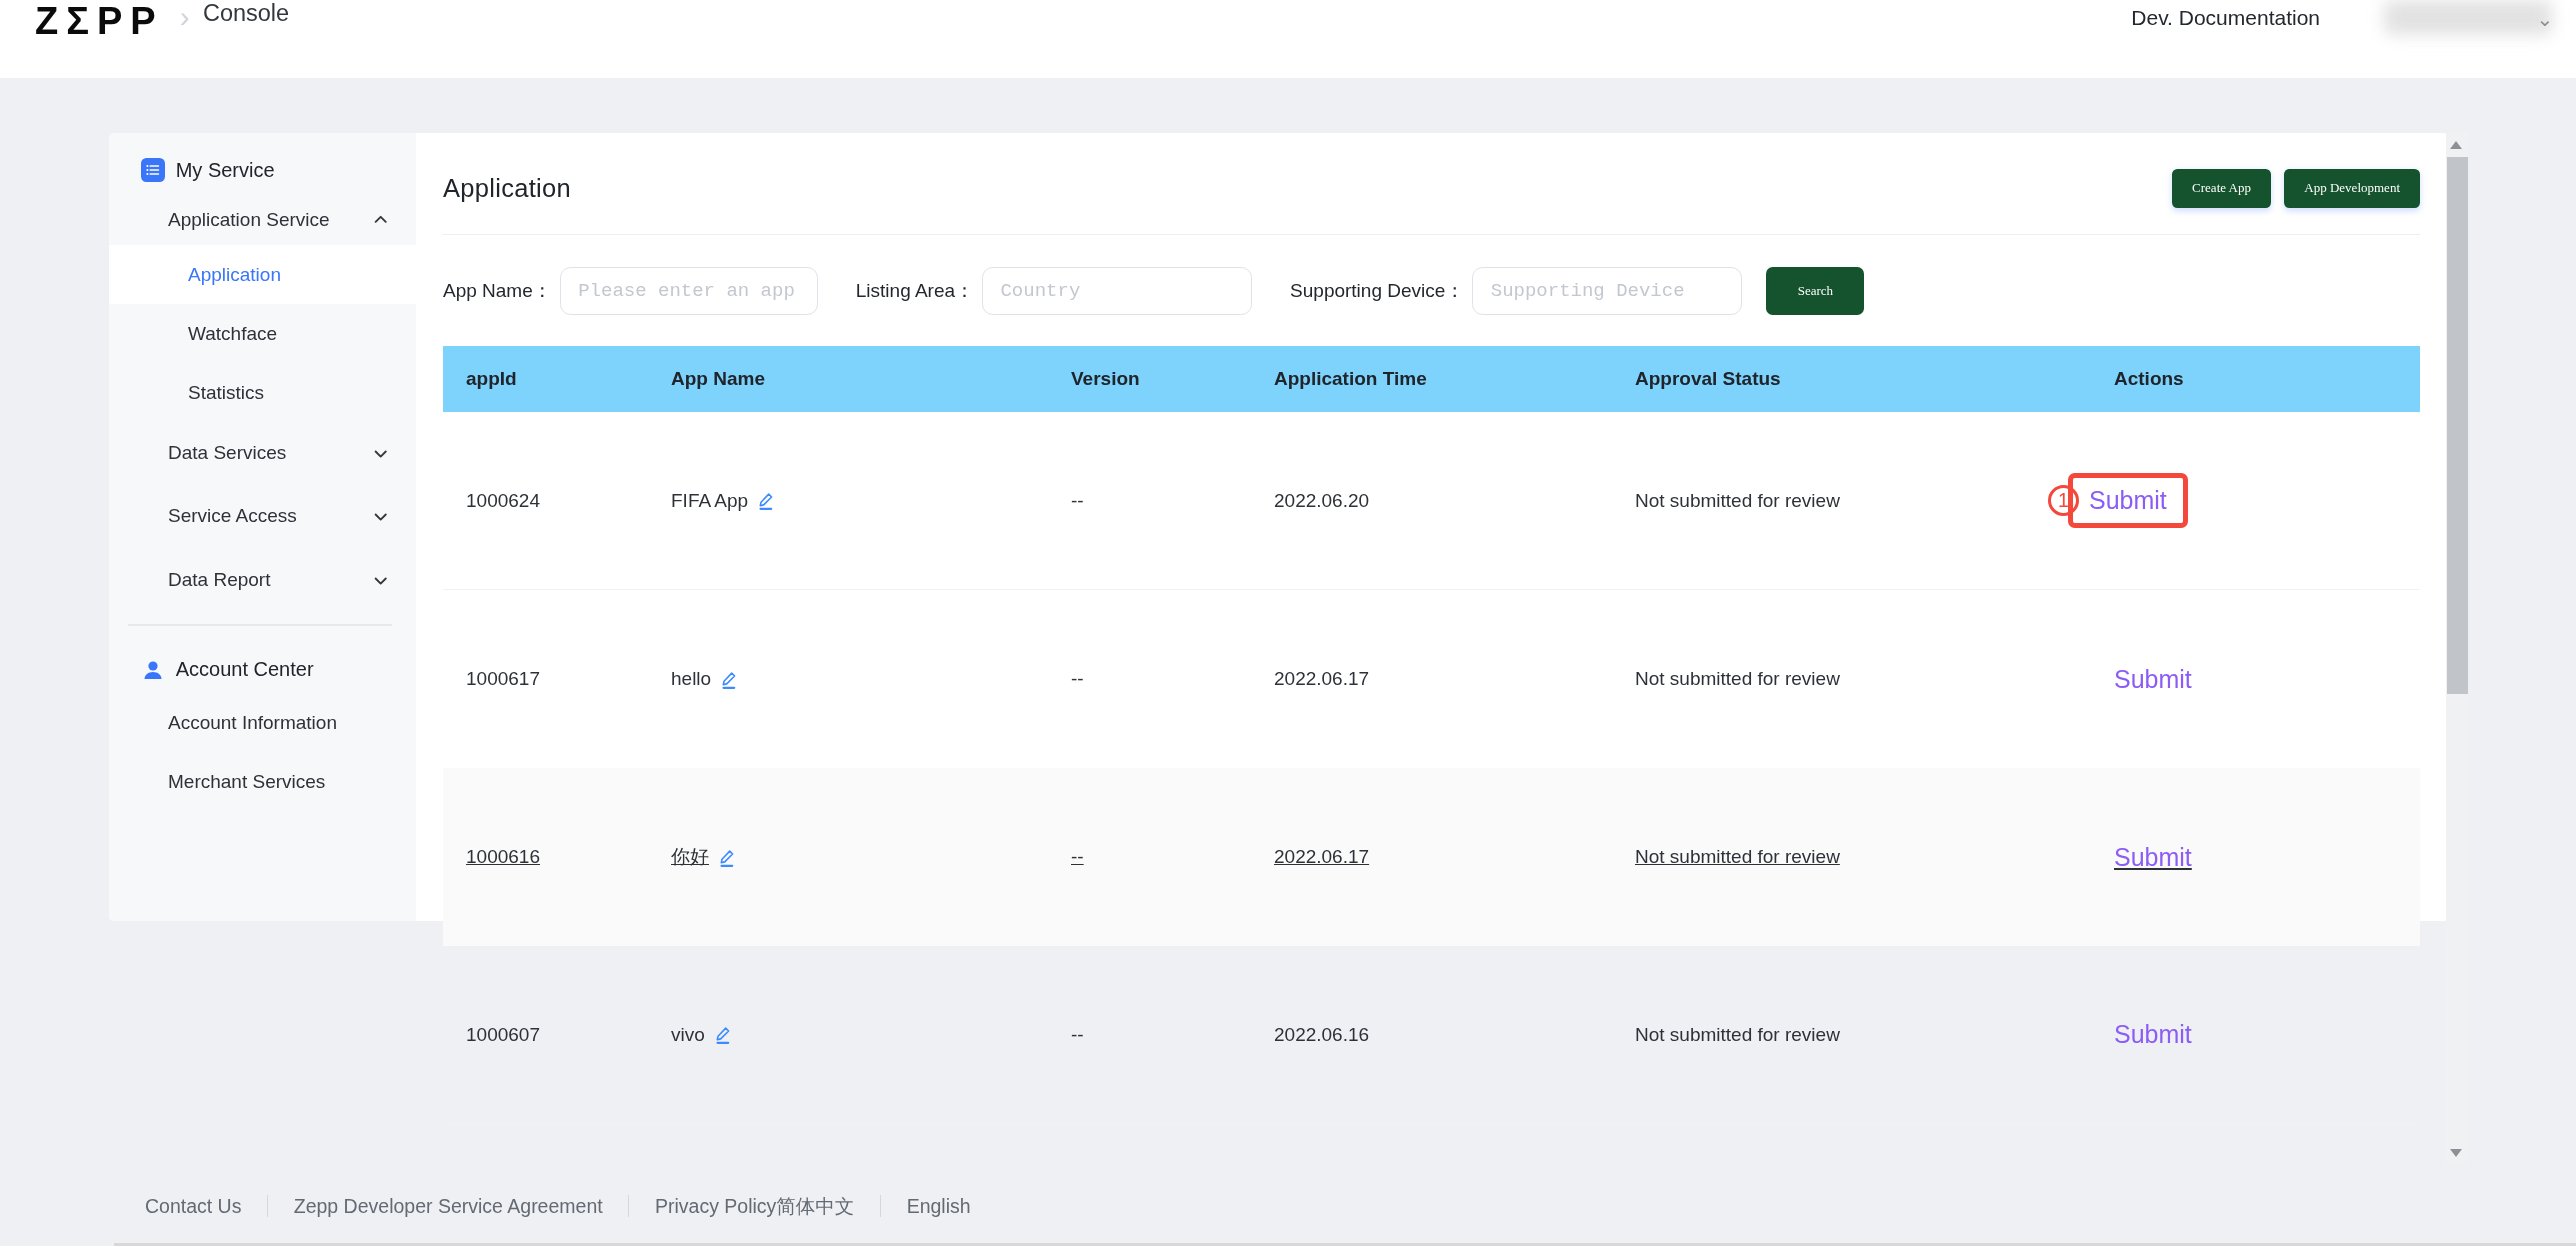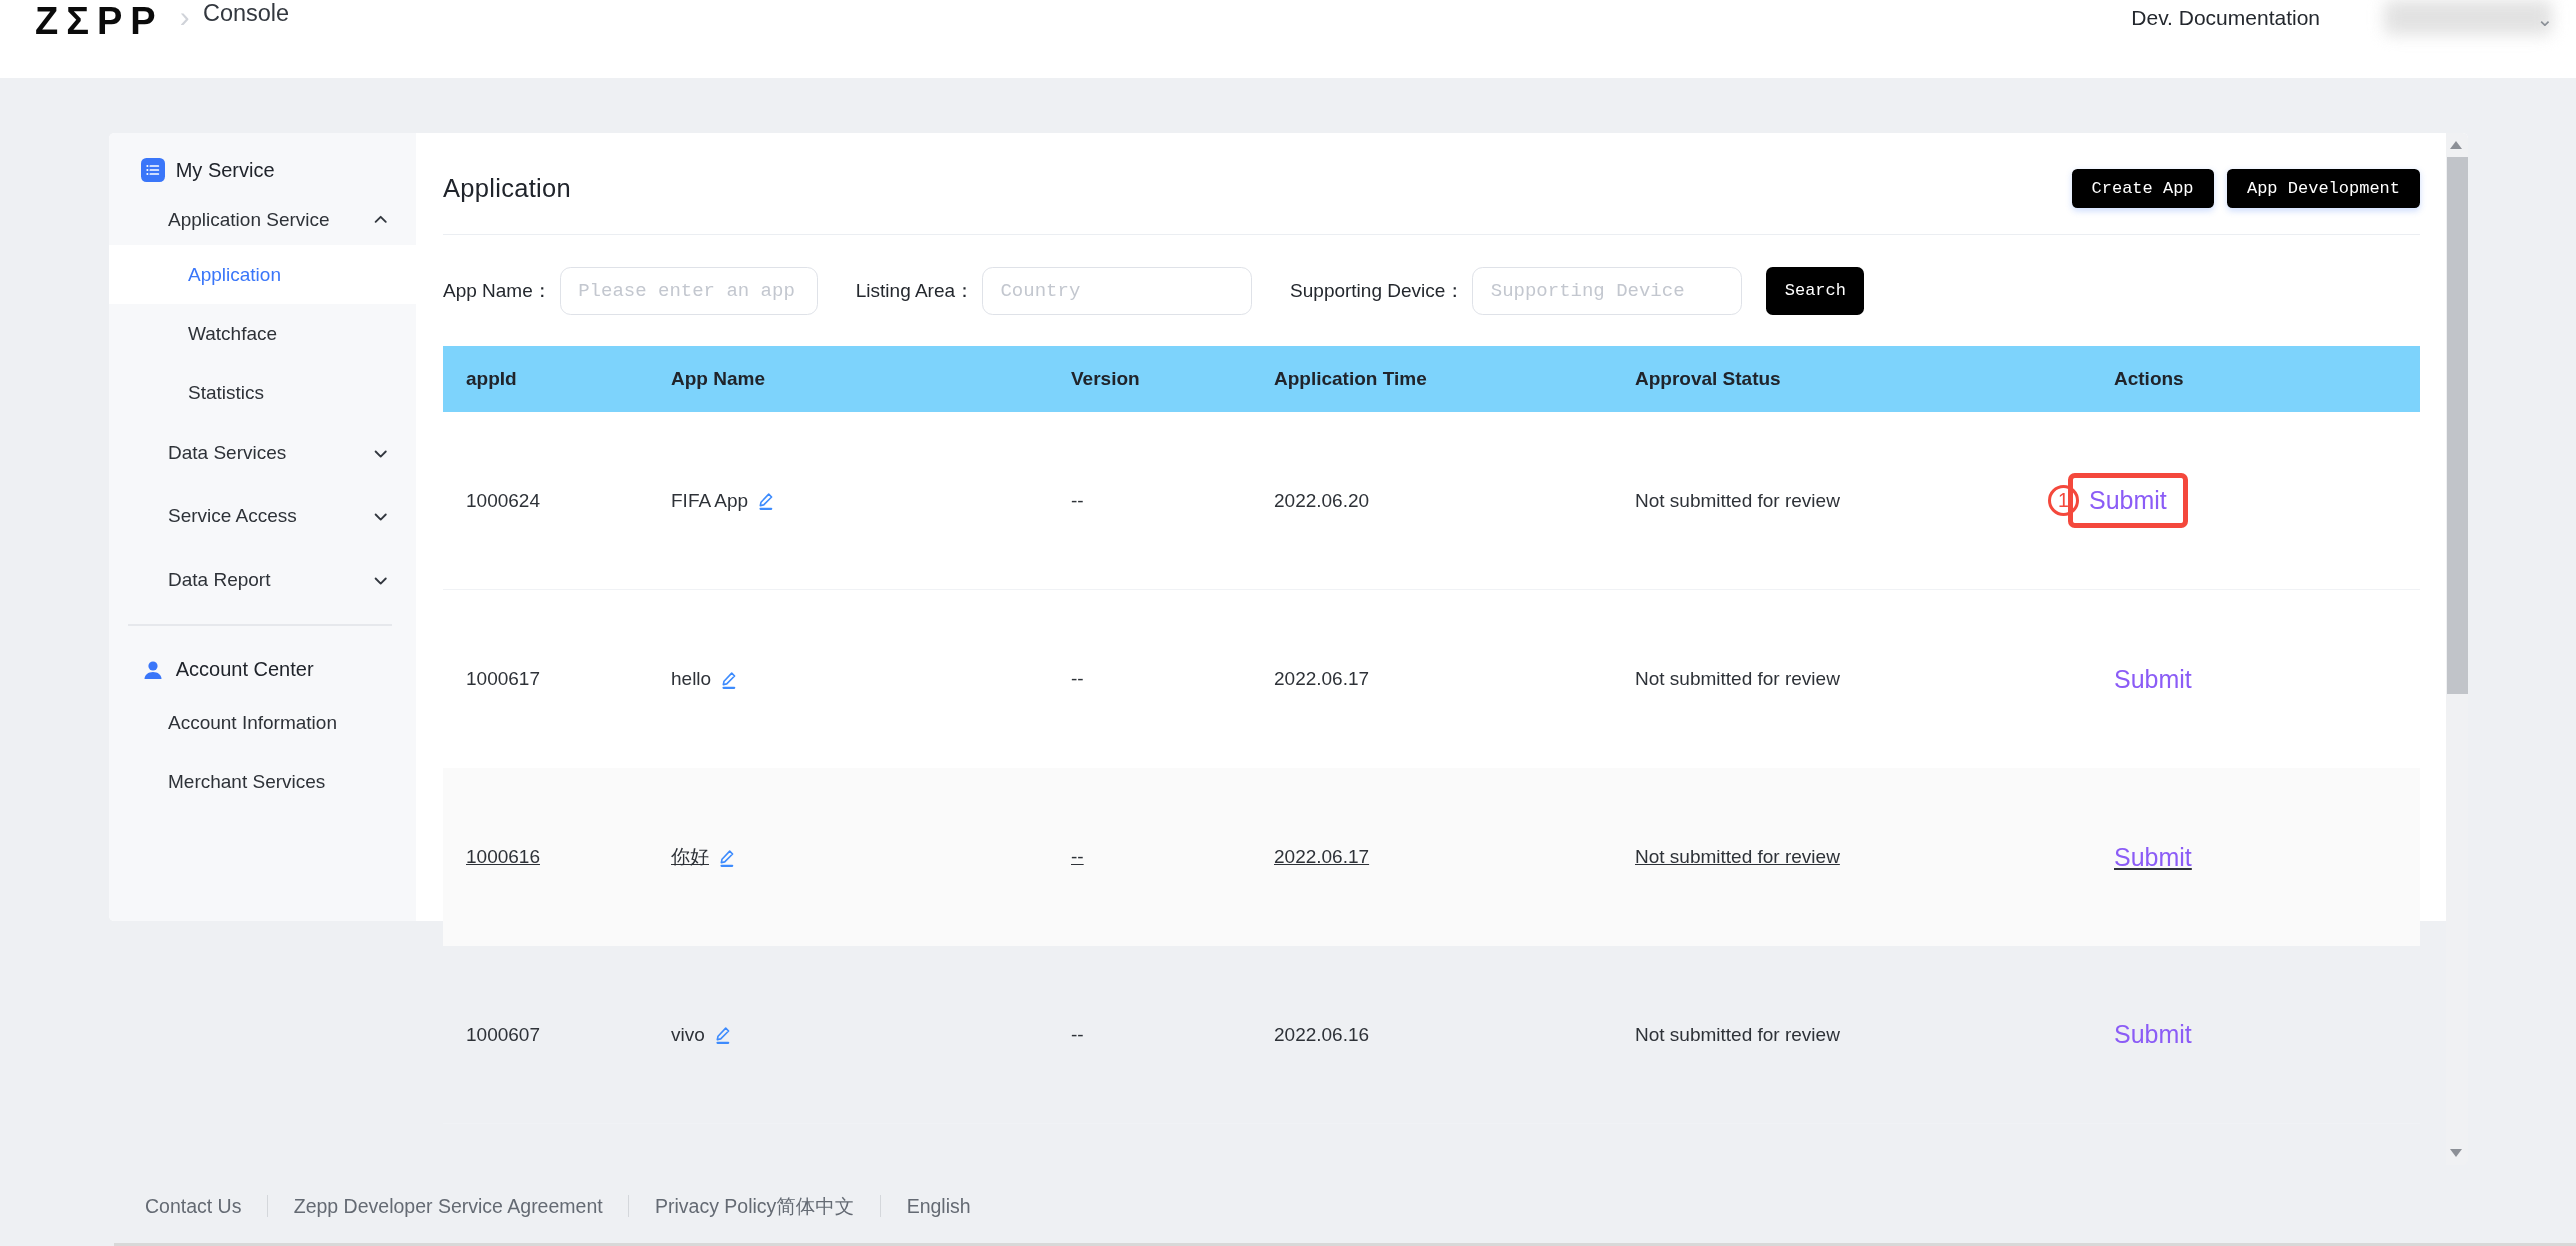--- a/index.html
+++ b/index.html
@@ -42,22 +42,22 @@
   .side-item.active { background:#ffffff; color:#3a76f9; }
   .chev { margin-left:auto; width:17.4px; height:17.4px; flex:none; }
   .side-divider { height:1.3px; background:#e6e8ec; margin:12px 24px 0 19px; }
   .mt30 { margin-top:20px; }
   
   .main { flex:1; padding:0 48px 0 27px; position:relative; }
   .main-top { height:101px; padding-top:9.4px; display:flex; align-items:center; justify-content:space-between; }
   .page-title { font-size:25.5px; font-weight:500; color:#20242b; letter-spacing:0.3px; }
   .top-btns { display:flex; gap:13.4px; }
   .btn-blue {
-    height:39px; padding:0 20px; background:#000000; color:#ffffff; border:none;
-    border-radius:5.4px; font-size:17px; font-family:Liberation Mono, monospace; cursor:pointer;
+    height:39px; padding:0 20px; background:#14532d; color:#ffffff; border:none;
+    border-radius:5.4px; font-size:13px; font-family:Liberation Serif, serif; cursor:pointer;
     box-shadow:0 2.7px 6.7px rgba(58,118,249,.25);
   }
   .hdivider { height:1.3px; background:#ebeef2; }
   
   .filters { height:111px; display:flex; align-items:center; }
   .f-label { color:#24282e; margin-right:8px; white-space:nowrap; }
   .f-input {
     height:48px; border:1.3px solid #dfe2e8; border-radius:10.7px; padding:0 17.4px;
     font-size:19px; font-family:Liberation Mono, monospace; color:#2e3238; background:#fff; outline:none;
   }

